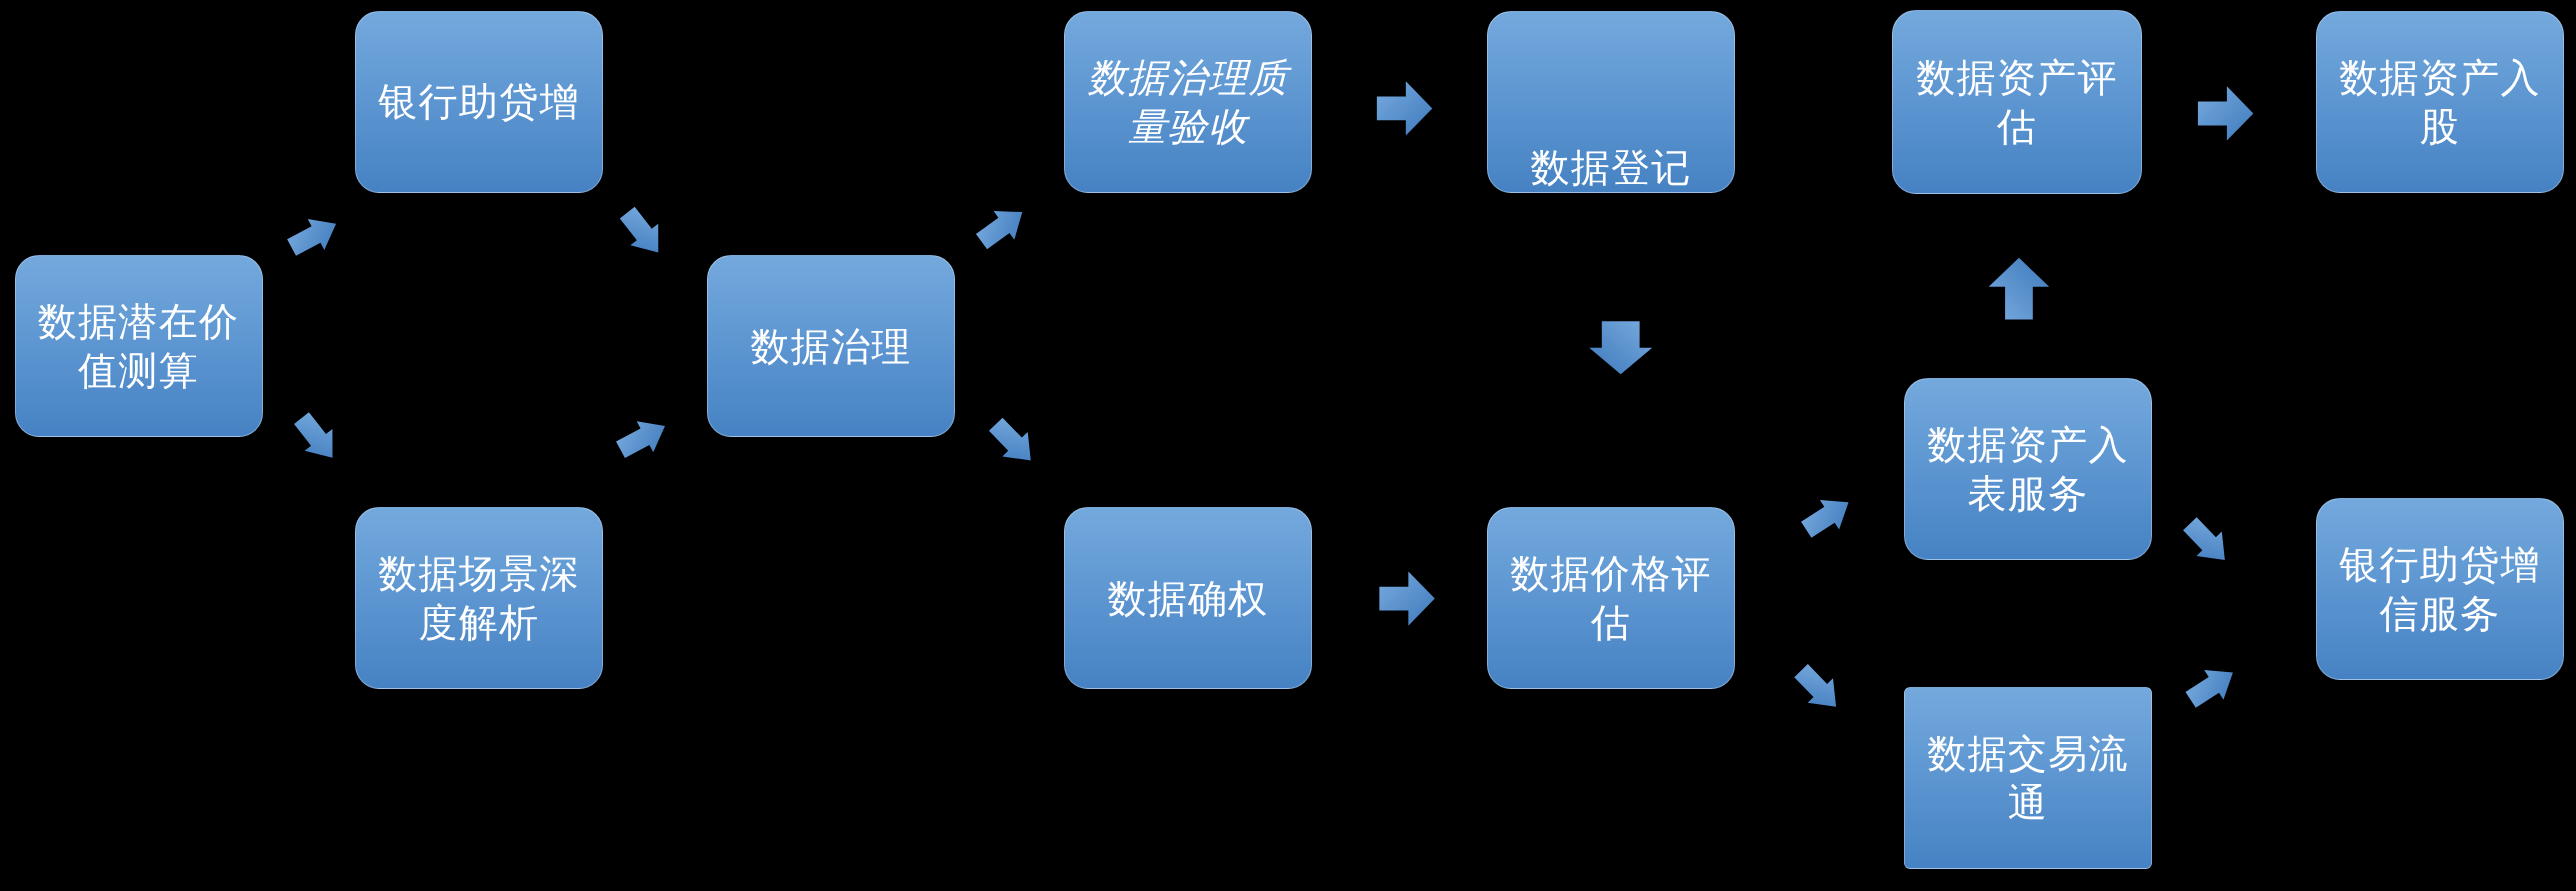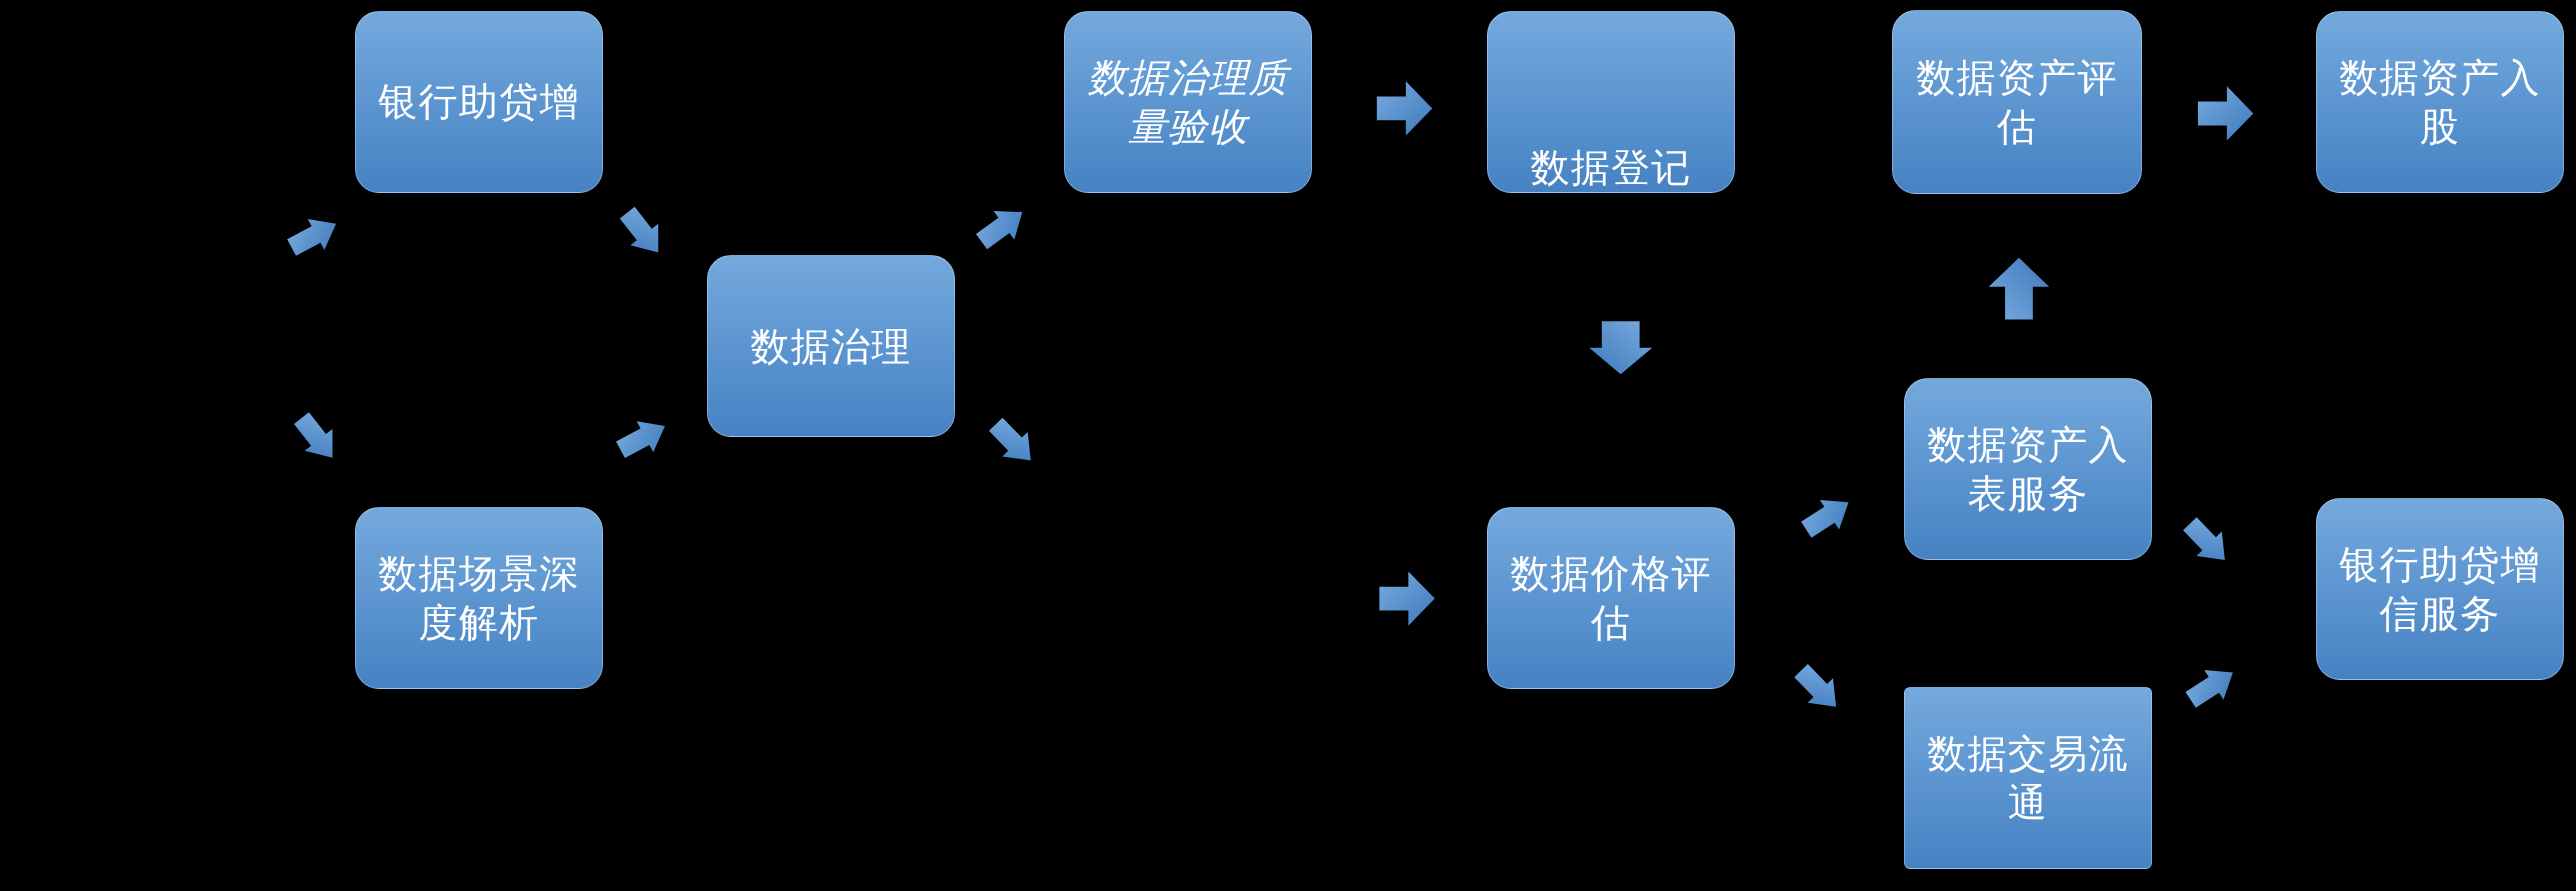--- a/index.html
+++ b/index.html
@@ -64,20 +64,26 @@
         <polygon points="-44,-19 2,-19 2,-43 44,0 2,43 2,19 -44,19" transform="translate(2233 950) rotate(0)" fill="url(#arrowGrad)"></polygon>
         <polygon points="-40,-15 4,-15 4,-28 40,0 4,28 4,15 -40,15" transform="translate(2900 819) rotate(-33)" fill="url(#arrowGrad)"></polygon>
         <polygon points="-40,-15 4,-15 4,-28 40,0 4,28 4,15 -40,15" transform="translate(2886 1093) rotate(46)" fill="url(#arrowGrad)"></polygon>
         <polygon points="-49,-22 3,-22 3,-48 49,0 3,48 3,22 -49,22" transform="translate(3204 458) rotate(-90)" fill="url(#arrowGrad)"></polygon>
         <polygon points="-44,-19 2,-19 2,-43 44,0 2,43 2,19 -44,19" transform="translate(3532 180) rotate(0)" fill="url(#arrowGrad)"></polygon>
         <polygon points="-40,-15 4,-15 4,-28 40,0 4,28 4,15 -40,15" transform="translate(3503 860) rotate(46)" fill="url(#arrowGrad)"></polygon>
         <polygon points="-40,-15 4,-15 4,-28 40,0 4,28 4,15 -40,15" transform="translate(3510 1089) rotate(-33)" fill="url(#arrowGrad)"></polygon>
       </g>
   </svg>
 
+<div class="node" style="left: 14.5px; top: 255px; width: 248px; height: 182px;">
+      <div class="label">
+        <div>数据潜在价</div>
+        <div>值测算</div>
+      </div>
+    </div>
     <div class="node" style="left: 355px; top: 10.7px; width: 248px; height: 182px;">
       <div class="label">
         <div>银行助贷增</div>
       </div>
     </div>
     <div class="node" style="left: 355px; top: 507px; width: 248px; height: 182px;">
       <div class="label">
         <div>数据场景深</div>
         <div>度解析</div>
       </div>
@@ -89,20 +95,25 @@
     </div>
     <div class="node" style="left: 1064px; top: 10.7px; width: 248px; height: 182px; font-style: italic;">
       <div class="label">
         <div>数据治理质</div>
         <div>量验收</div>
       </div>
     </div>
     <div class="node" style="left: 1487px; top: 10.7px; width: 248px; height: 182px; align-items: flex-end;">
       <div class="label">
         <div>数据登记</div>
+      </div>
+    </div>
+    <div class="node" style="left: 1064px; top: 507px; width: 248px; height: 182px;">
+      <div class="label">
+        <div>数据确权</div>
       </div>
     </div>
     <div class="node" style="left: 1487px; top: 507px; width: 248px; height: 182px;">
       <div class="label">
         <div>数据价格评</div>
         <div>估</div>
       </div>
     </div>
     <div class="node" style="left: 1904px; top: 378px; width: 248px; height: 182px;">
       <div class="label">

